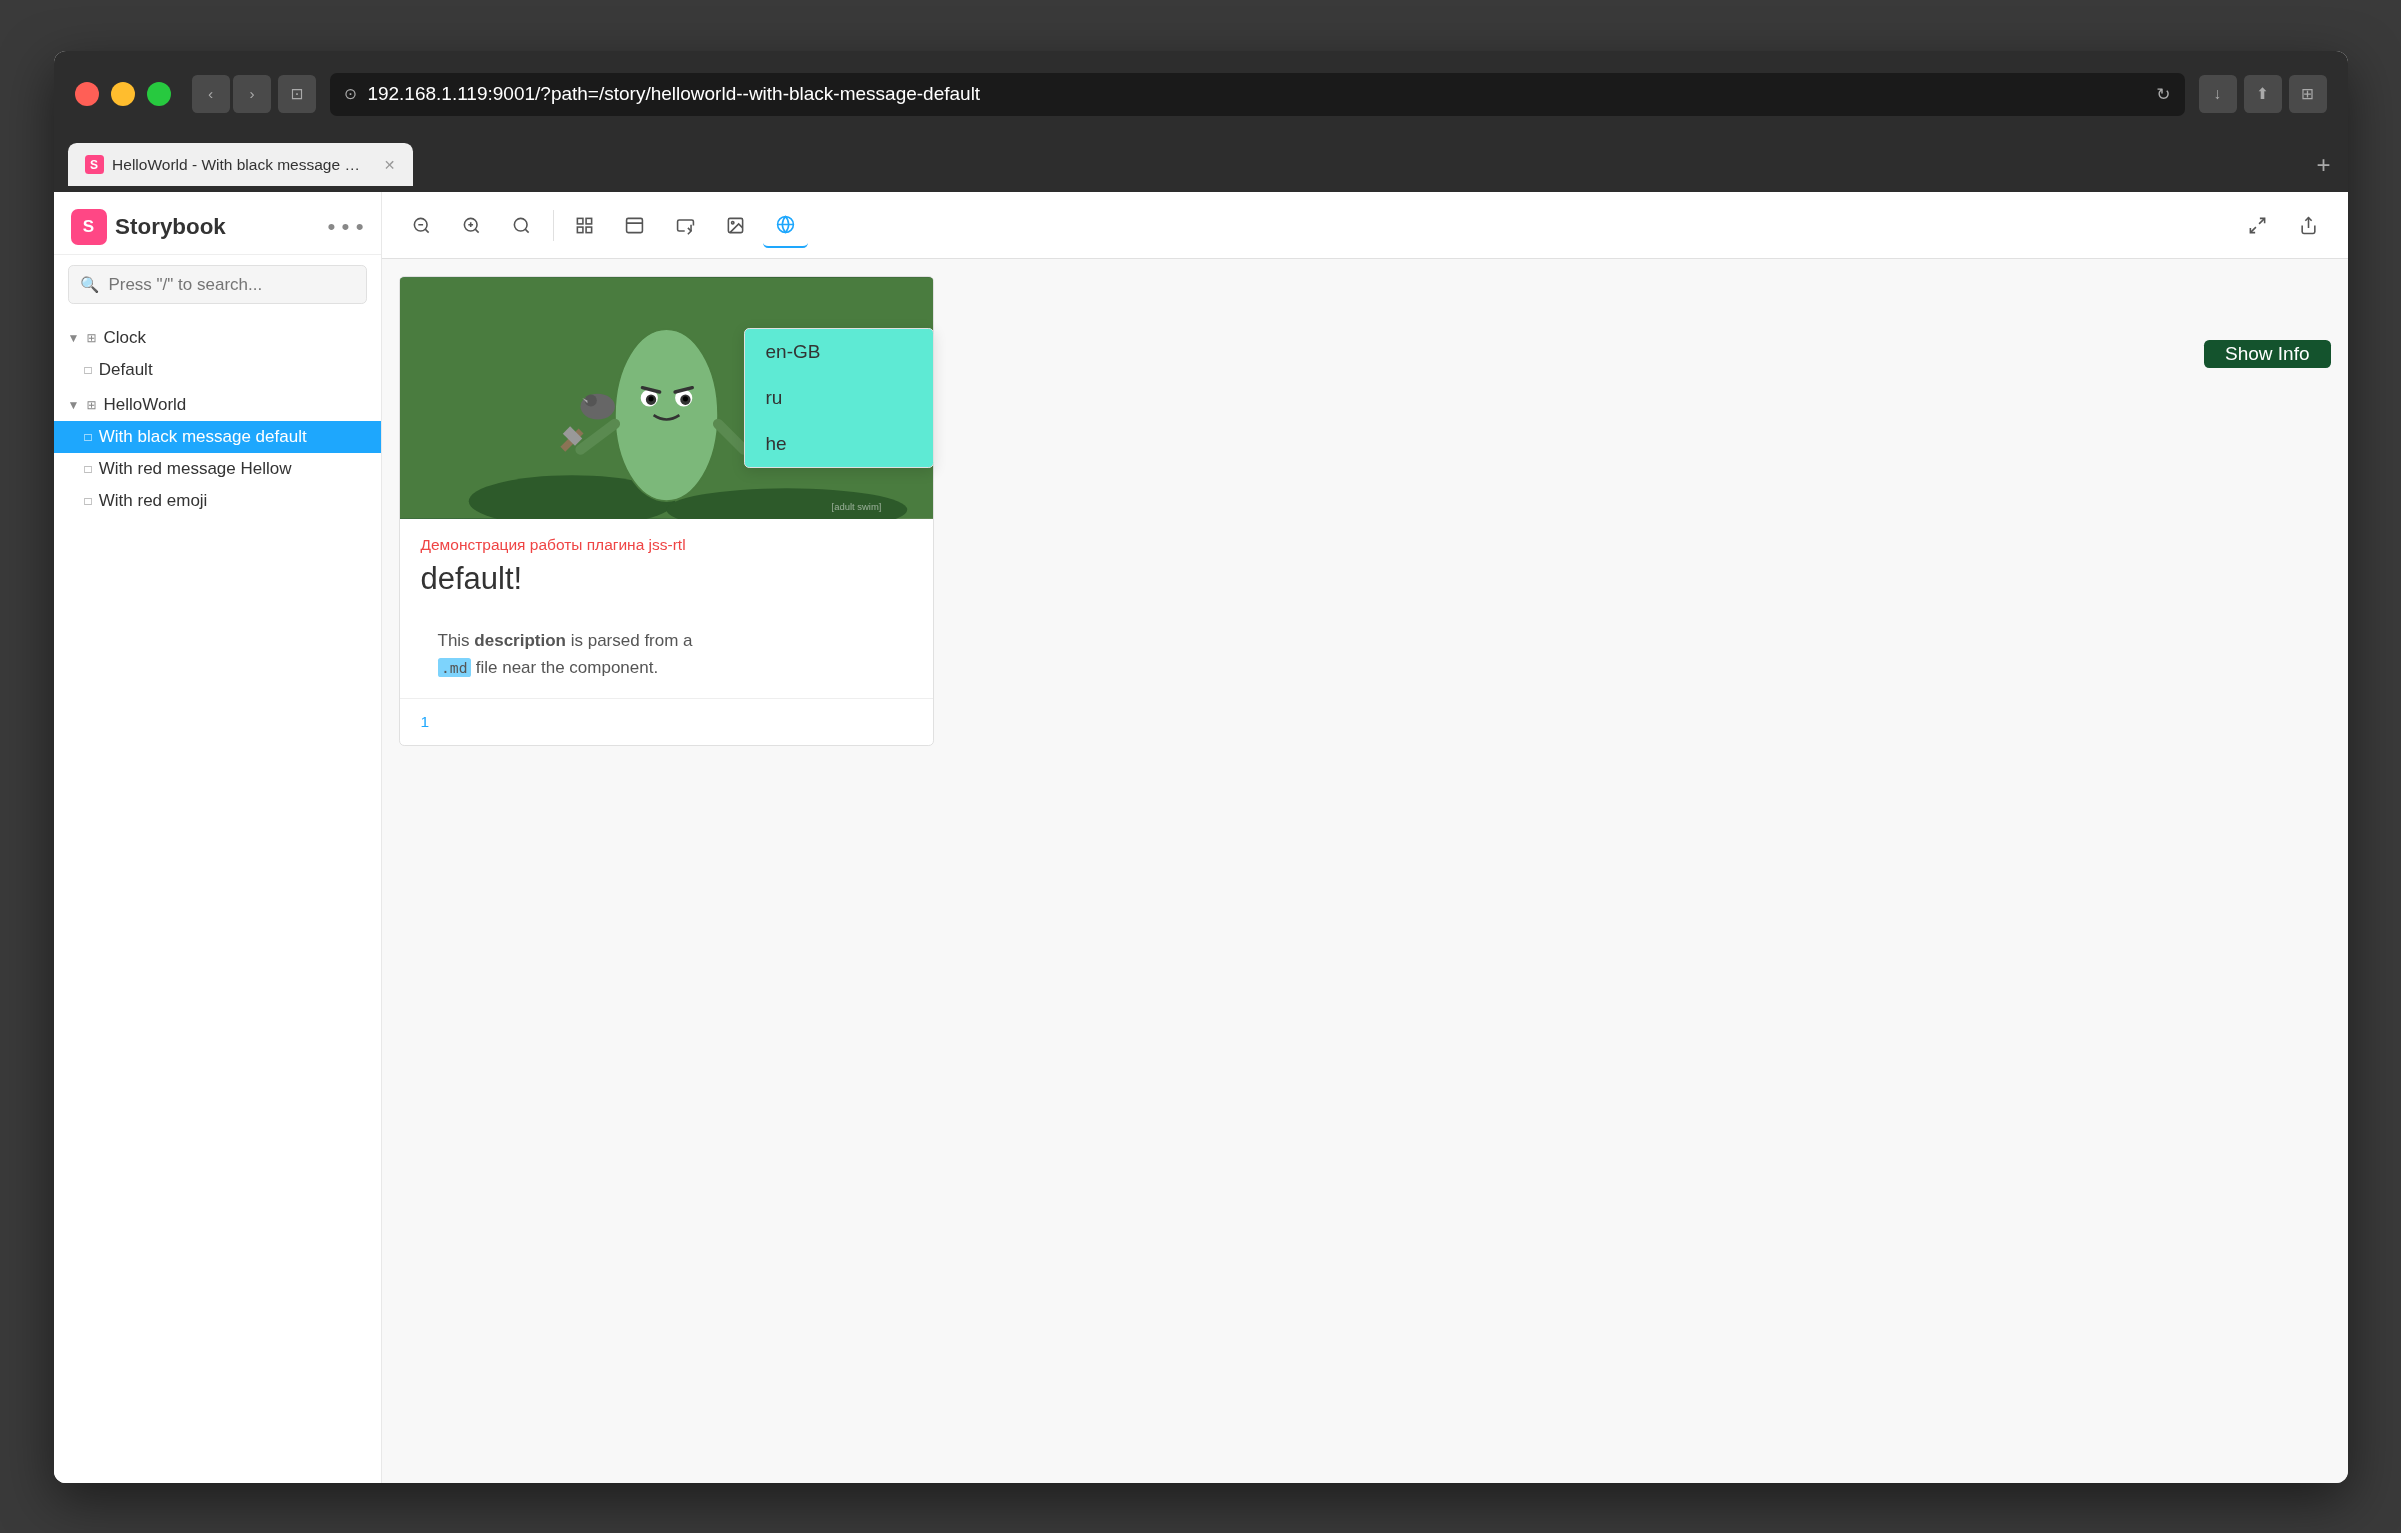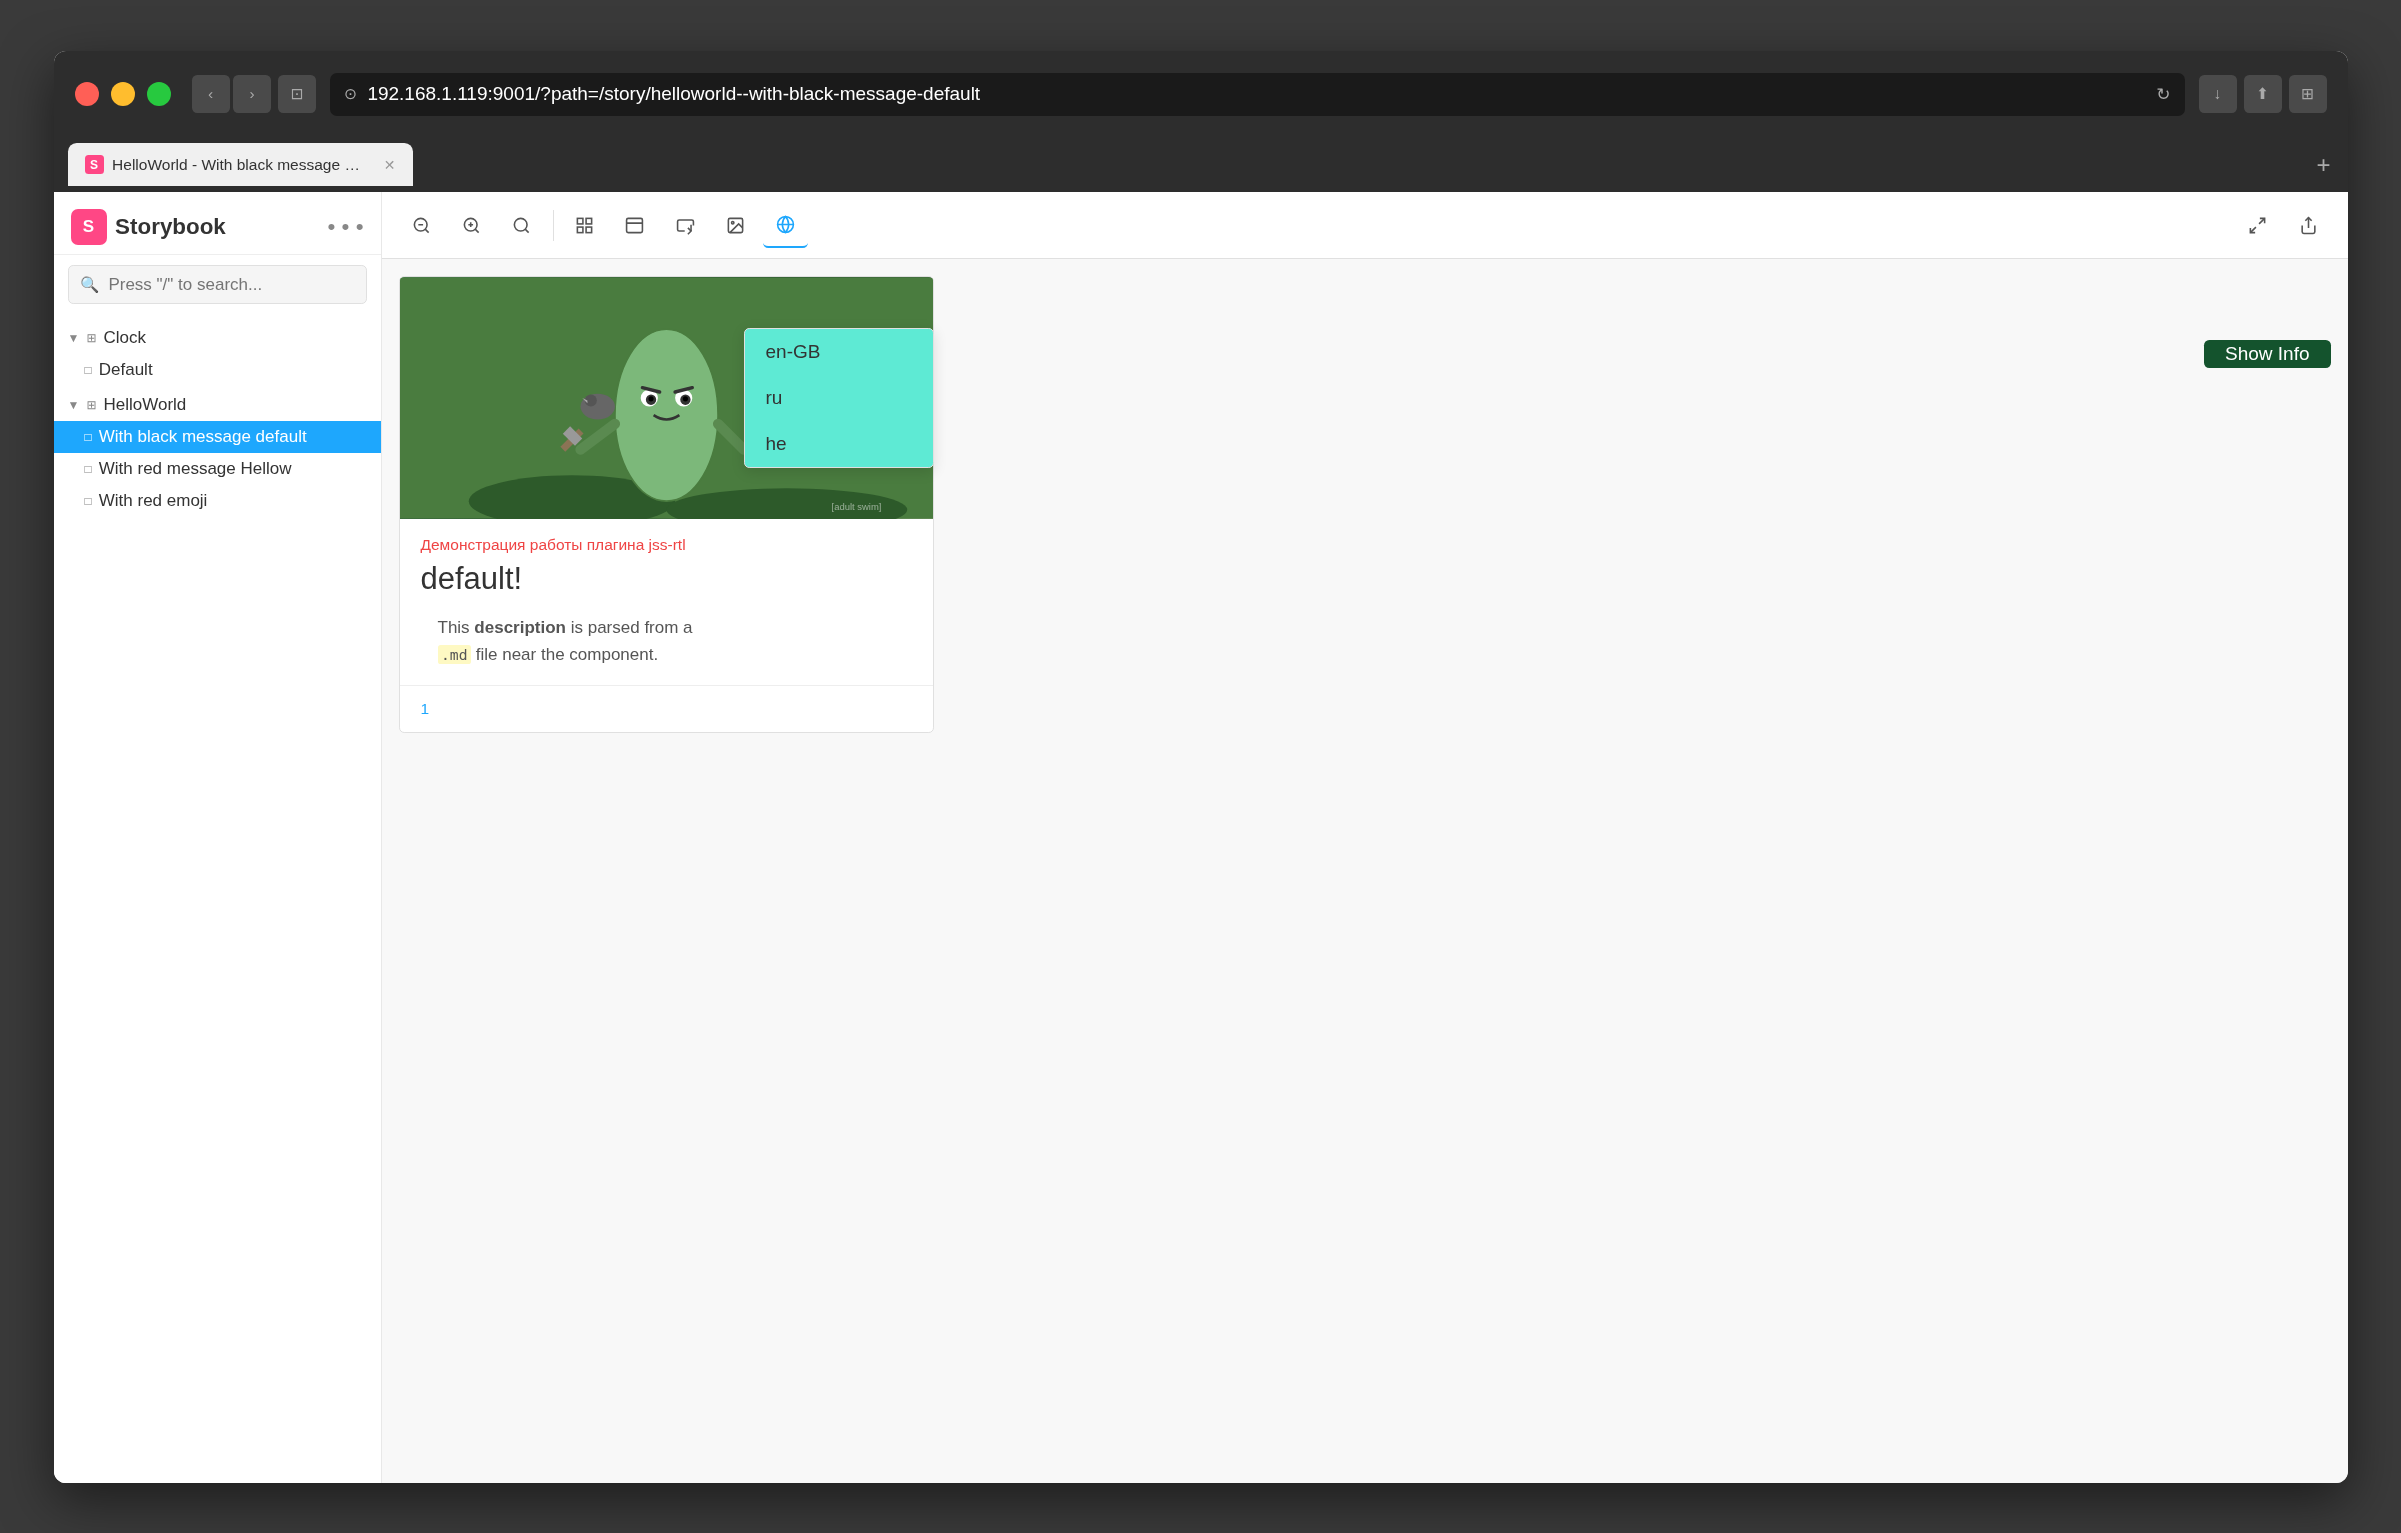--- a/index.html
+++ b/index.html
@@ -354,21 +354,21 @@
     }
     .story-subtitle {
       font-size: 15.5px;
       color: #ef4444;
       margin-bottom: 7px;
     }
     .story-title {
       font-size: 31px;
       font-weight: 400;
       color: #333;
-      margin-bottom: 17px;
+      margin-bottom: 30px;
     }
     .story-markdown-title {
       font-size: 26px;
       font-weight: 700;
       color: #333;
       margin-bottom: 14px;
     }
     .story-description {
       font-size: 17px;
       color: #555;
@@ -630,21 +630,21 @@
 
               <text x="560" y="270" font-size="11" fill="rgba(255,255,255,0.5)" text-anchor="end">[adult swim]</text>
             </svg>
           </div>
 
           <div class="story-content">
             <div class="story-subtitle">Демонстрация работы плагина jss-rtl</div>
             <div class="story-title">default!</div>
             <div class="story-description">
               <span>This </span><strong>description</strong><span> is parsed from a</span><br>
-              <span style="font-family:monospace;background:#fef9c3;padding:0.9px 3.5px;border-radius:2.6px;font-size:14.7px;">.md</span><span> file near the component.</span>
+              <span style="font-family:monospace;background:#7dd3fc;padding:0.9px 3.5px;border-radius:2.6px;font-size:14.7px;">.md</span><span> file near the component.</span>
             </div>
           </div>
 
           <div class="story-footer">
             <span>1</span>
           </div>
         </div>
 
         <div class="dropdown-overlay">
           <div class="dropdown-item">en-GB</div>

